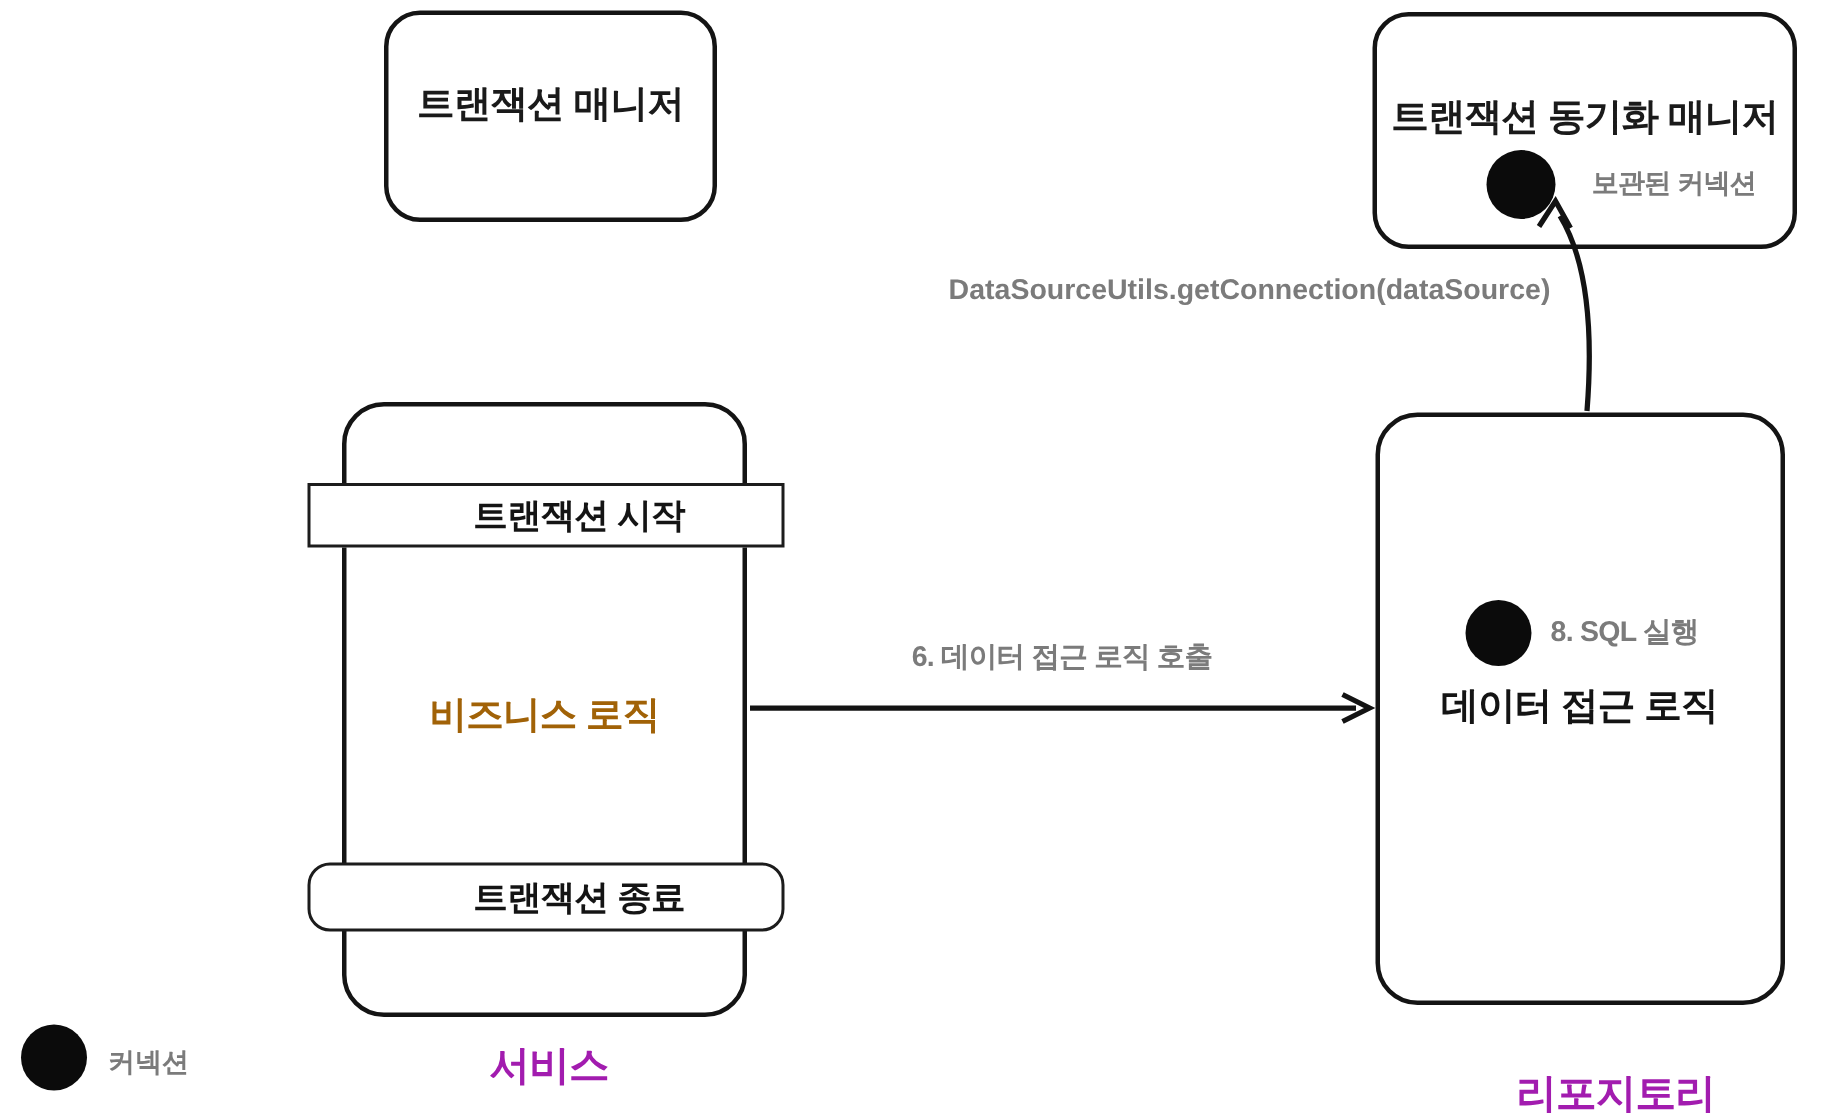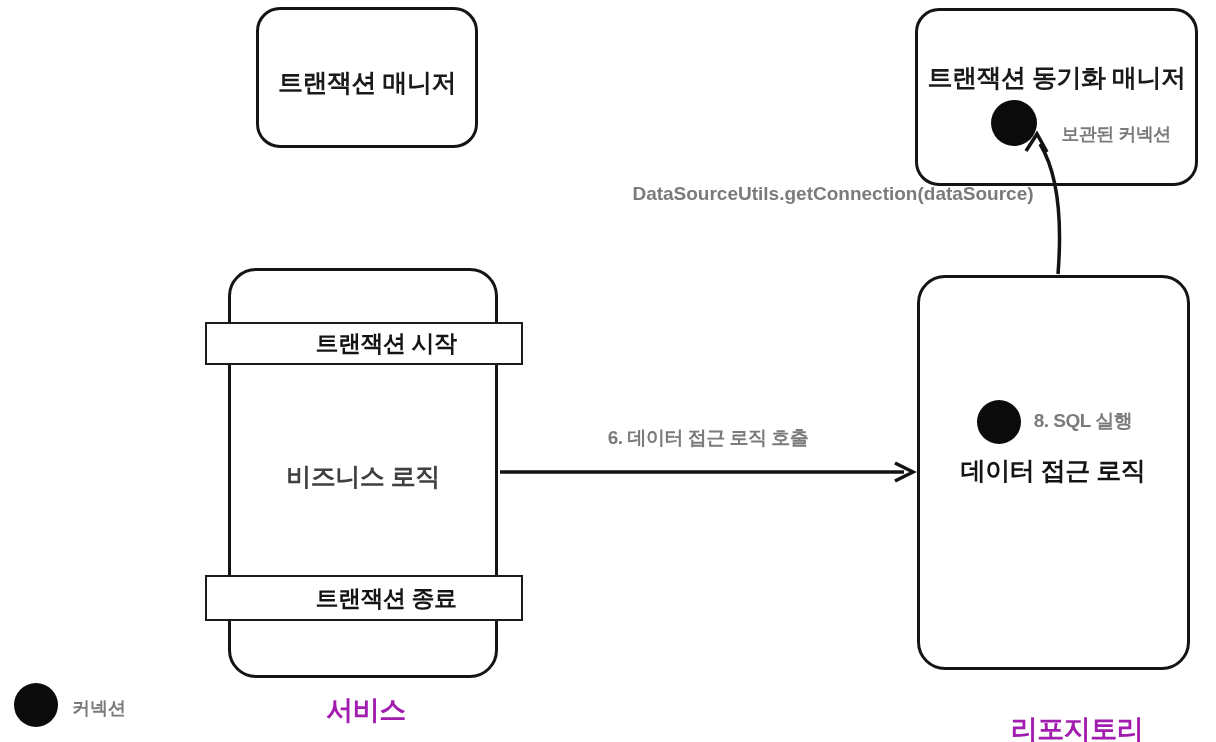--- a/index.html
+++ b/index.html
@@ -44,39 +44,39 @@
     position:absolute;transform:translate(-50%,-50%);
     white-space:nowrap;font-weight:700;letter-spacing:-0.5px;
   }
   .small-label{font-size:19px;}
   svg.overlay{position:absolute;left:0;top:0;pointer-events:none;z-index:3;}
 </style>
 </head>
 <body>
 
 <div class="node" style="left:256px;top:7px;width:222px;height:141px;">
-  <div class="node-title" style="top:56px;font-size:25px;">트랜잭션 매니저</div>
+  <div class="node-title" style="top:42px;font-size:25px;">트랜잭션 매니저</div>
 </div>
 
-<div class="node" style="left:915px;top:8px;width:283px;height:178px;">
+<div class="node" style="left:915px;top:8px;width:283px;height:158px;">
   <div class="node-title" style="top:50px;font-size:25px;">트랜잭션 동기화 매니저</div>
 </div>
 <div class="dot" style="left:991px;top:100px;width:46px;height:46px;z-index:5;"></div>
-<div class="center-text muted small-label" style="left:1116px;top:134px;font-size:18px;">보관된 커넥션</div>
+<div class="center-text muted small-label" style="left:1116px;top:122px;font-size:18px;">보관된 커넥션</div>
 
 <div class="abs" style="left:613px;top:181px;width:440px;text-align:center;line-height:26px;">
   <div class="muted" style="font-size:19px;">DataSourceUtils.getConnection(dataSource)</div>
 </div>
 
 <div class="node" style="left:228px;top:268px;width:270px;height:410px;border-radius:28px;"></div>
 <div class="bar" style="top:322px;height:43px;">
   <span>트랜잭션 시작</span>
 </div>
-<div class="center-text" style="left:363px;top:476px;font-size:25px;color:#404040;">비즈니스 로직</div>
-<div class="bar" style="top:575px;height:46px;">
+<div class="center-text" style="left:363px;top:476px;font-size:25px;color:#a16207;">비즈니스 로직</div>
+<div class="bar" style="top:575px;height:46px;border-radius:15px;">
   <span>트랜잭션 종료</span>
 </div>
 <div class="caption" style="left:366px;top:692px;">서비스</div>
 
 <div class="center-text muted small-label" style="left:708px;top:438px;text-align:center;">6. 데이터 접근 로직 호출</div>
 
 <div class="node" style="left:917px;top:275px;width:273px;height:395px;border-radius:28px;"></div>
 <div class="dot" style="left:977px;top:400px;width:44px;height:44px;z-index:5;"></div>
 <div class="center-text muted small-label" style="left:1083px;top:421px;">8. SQL 실행</div>
 <div class="center-text" style="left:1053px;top:470px;font-size:25px;color:#141414;z-index:5;">데이터 접근 로직</div>

